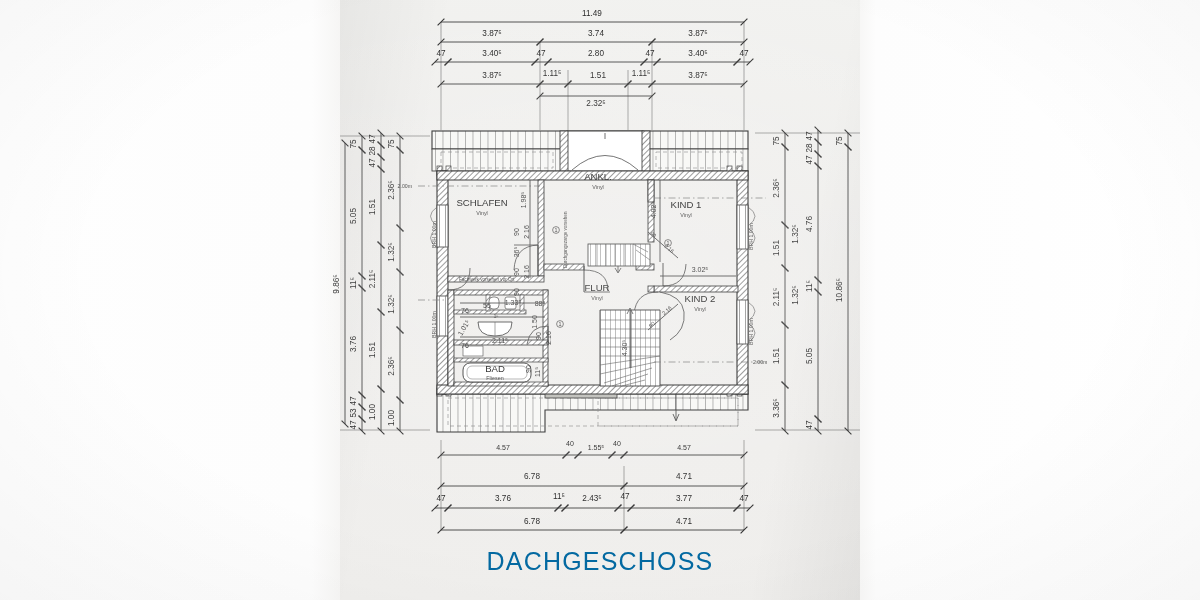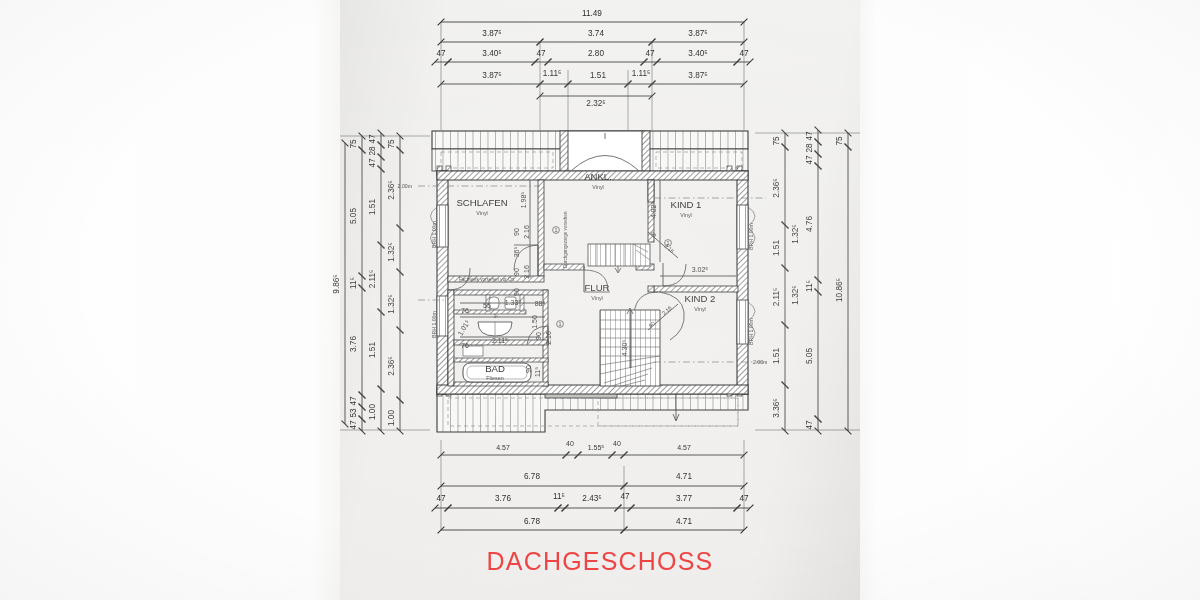--- a/index.html
+++ b/index.html
@@ -27,21 +27,21 @@
     background:radial-gradient(ellipse 70% 80% at 50% 45%, rgba(255,255,255,0.25) 0%, rgba(0,0,0,0.0) 60%, rgba(0,0,0,0.035) 100%);
     pointer-events:none;
   }
 
   svg{position:absolute;left:0;top:0;}
   .draw{display:block;}
 
   
   .title{
     position:absolute;left:0;top:547px;width:1200px;text-align:center;
-    font-size:25px;letter-spacing:1.2px;color:#ef4444;
+    font-size:25px;letter-spacing:1.2px;color:#0369a1;
     font-family:"Liberation Sans", sans-serif;
   }
 </style>
 </head>
 <body>
 
 <div id="page">
 
   <div class="paper-wide"></div>
   <div class="paper"></div>

